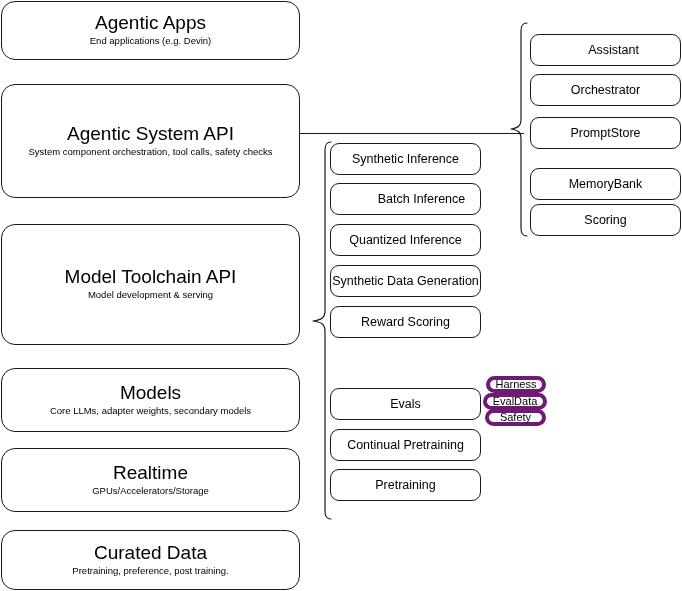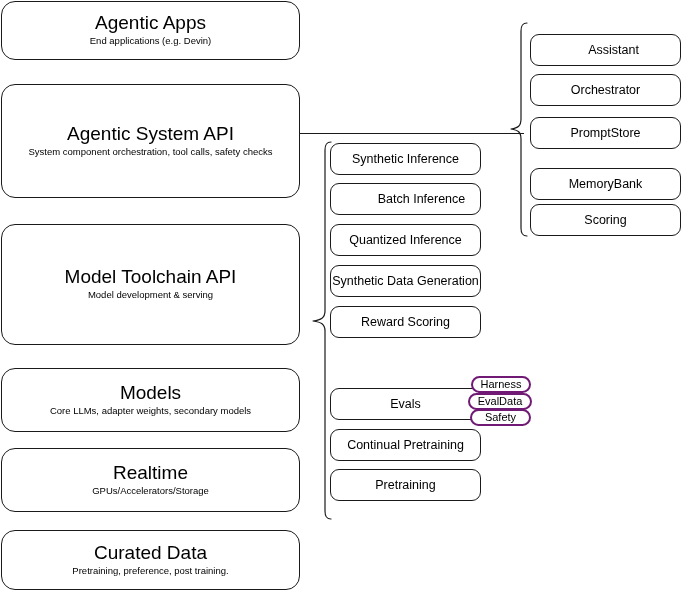--- a/index.html
+++ b/index.html
@@ -65,31 +65,32 @@
     font-size: 12.5px;
     line-height: 16px;
   }
   .mid-box  { left: 330px; width: 151px; }
   .right-box{ left: 530px; width: 151px; }
 
   
   .pill {
     position: absolute;
     box-sizing: border-box;
-    border: 2px solid #701a75;
+    border: 4px solid #701a75;
     border-radius: 999px;
     background: #ffffff;
     display: flex;
     align-items: center;
     justify-content: center;
     height: 17px;
     font-size: 11px;
     line-height: 15px;
     white-space: nowrap;
     z-index: 5;
+    margin-left: 15px;
   }
 
   
   .connector {
     position: absolute;
     background: #1a1a1a;
     height: 1px;
   }
 
   

